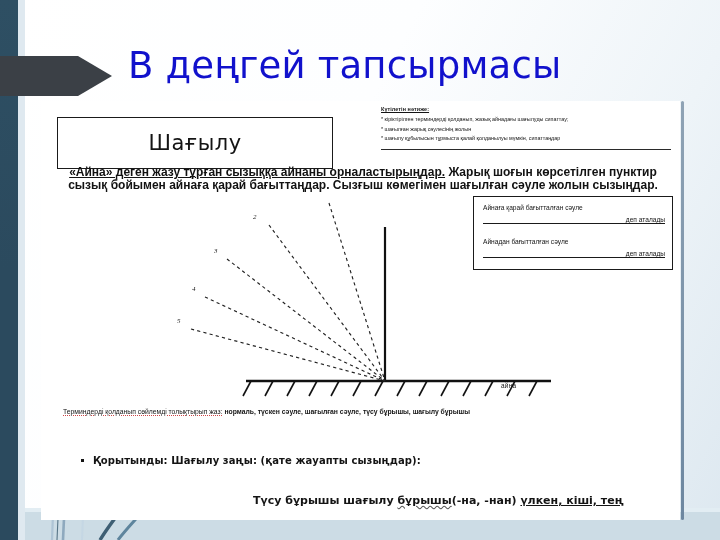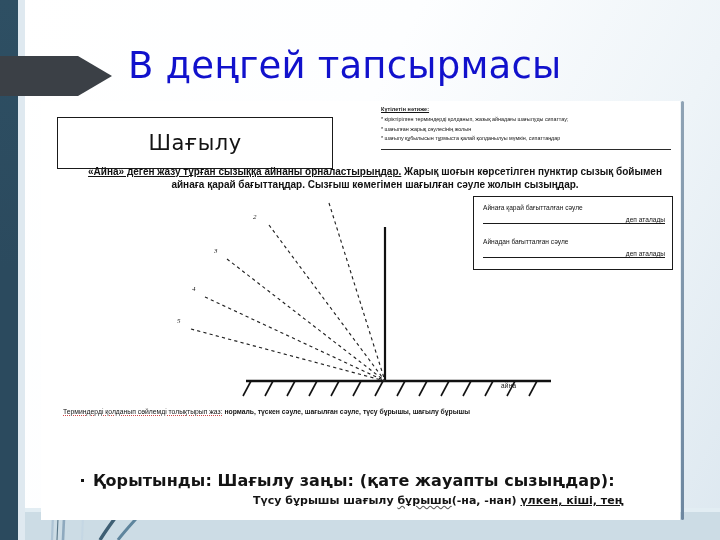--- a/index.html
+++ b/index.html
@@ -101,24 +101,23 @@
     font-family:"Liberation Sans",sans-serif;
     white-space:nowrap;
   }
   .kn-rule{
     position:absolute;left:0;top:43px;width:290px;height:1px;background:#2a2a2a;
   }
 
   
   .instr{
     position:absolute;left:22px;top:65px;width:600px;
-    font-size:10px;line-height:12.6px;color:#121212;
+    font-size:12px;line-height:12.6px;color:#121212;
     font-weight:bold;text-align:center;
     font-family:"Liberation Sans",sans-serif;
-    margin-left:12px;
   }
   .instr .lead{ text-decoration:underline; }
 
   
   .ansbox{
     position:absolute;left:432px;top:95px;
     width:198px;height:72px;
     border:1px solid #1a1a1a;
   }
   .ansrow{ position:absolute;left:9px;width:182px; }
@@ -162,22 +161,22 @@
   .terms .wav{
     color:#141414;
     text-decoration:underline;
     text-decoration-style:dotted;
     text-decoration-color:#cc4444;
   }
   .terms b{font-weight:bold;}
 
   
   .concl{
-    position:absolute;left:40px;top:370px;width:580px;
-    font-size:16px;color:#141414;font-weight:bold;
+    position:absolute;left:40px;top:354px;width:580px;
+    font-size:10px;color:#141414;font-weight:bold;
     font-family:"DejaVu Sans",sans-serif;
     letter-spacing:.1px;
   }
   .concl .bullet{
     display:inline-block;width:3px;height:3px;background:#141414;
     vertical-align:middle;margin-right:9px;margin-bottom:2px;
   }
   .concl-2{
     position:absolute;left:212px;top:393px;
     font-size:11px;color:#141414;font-weight:bold;

